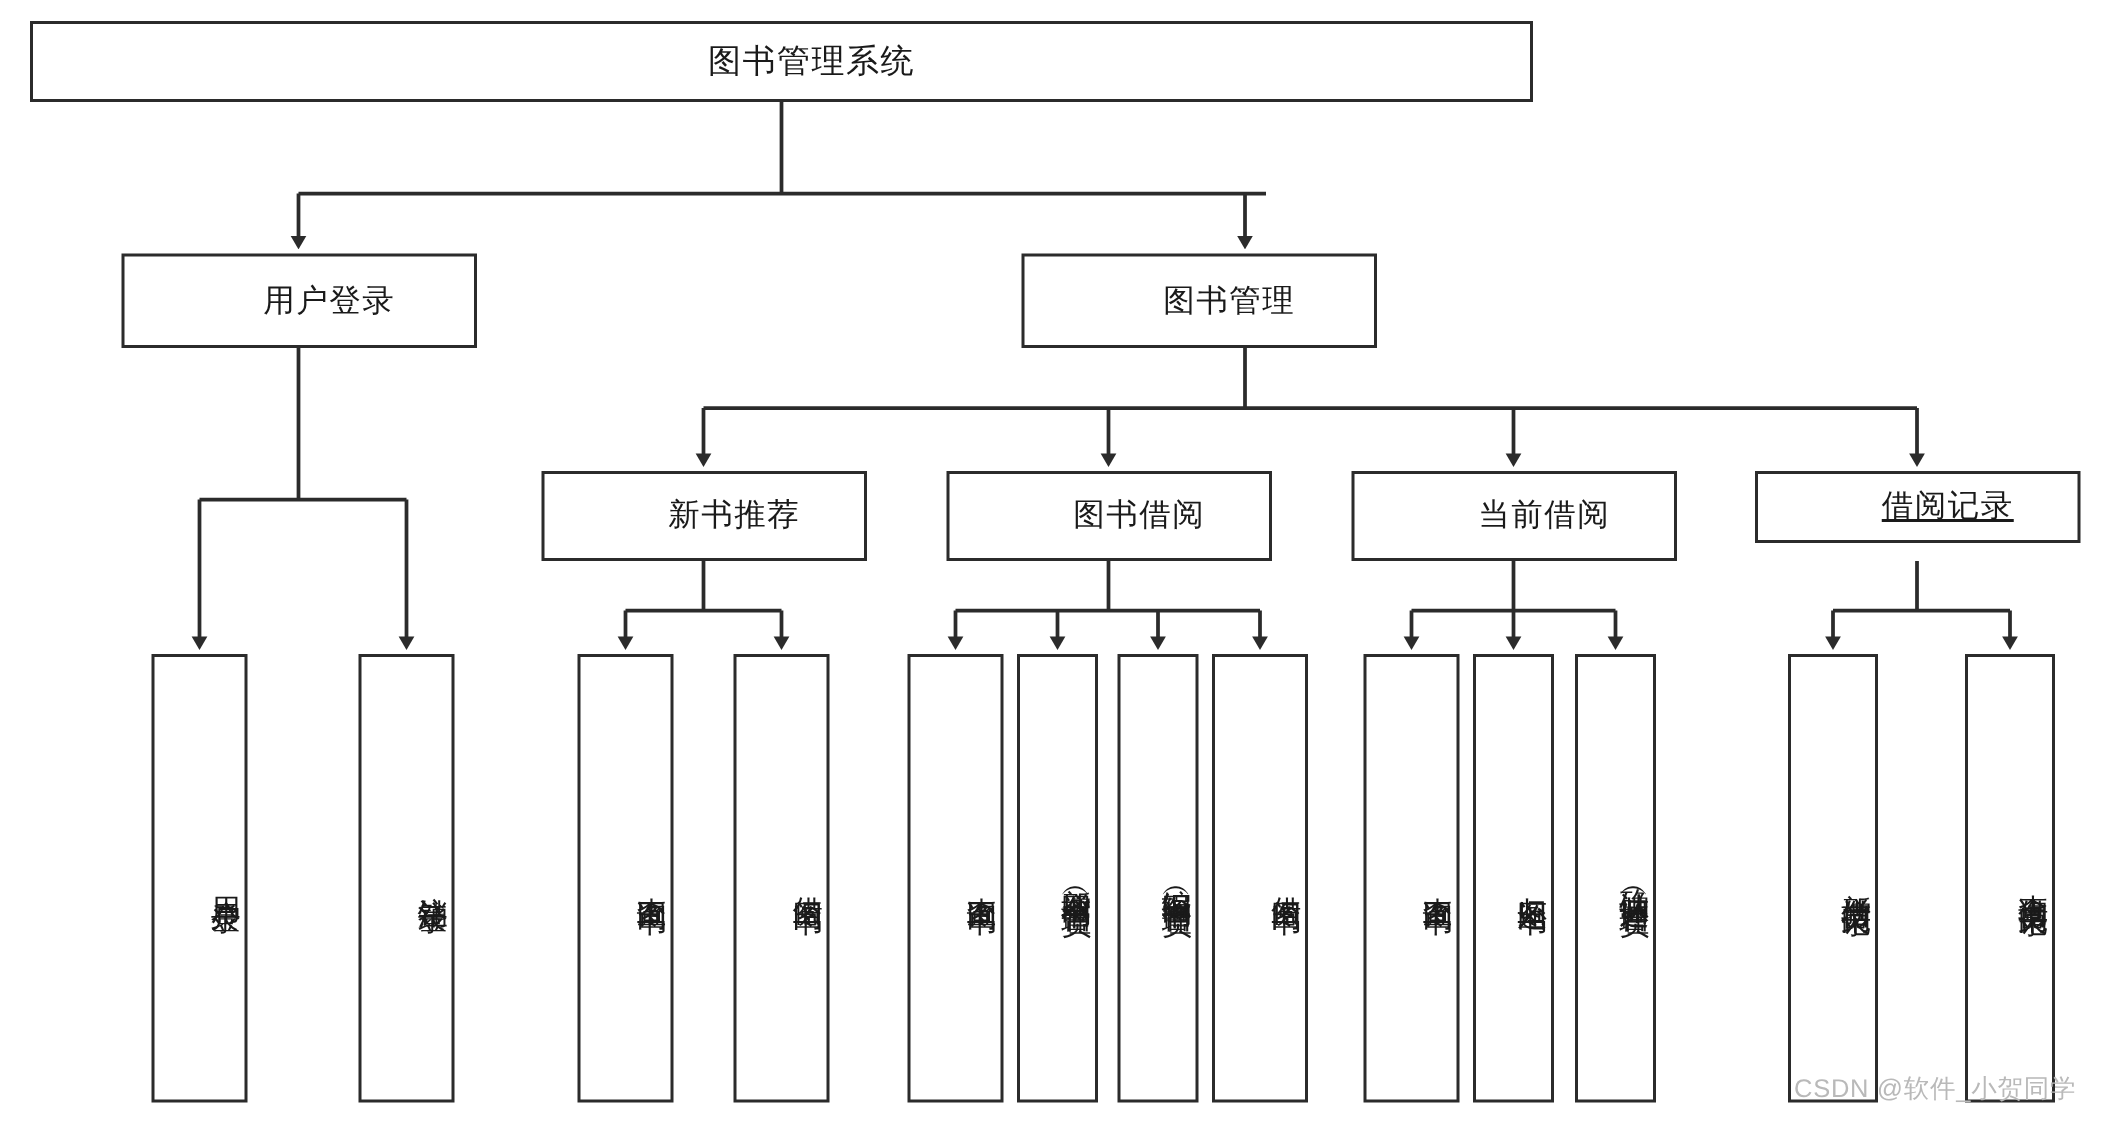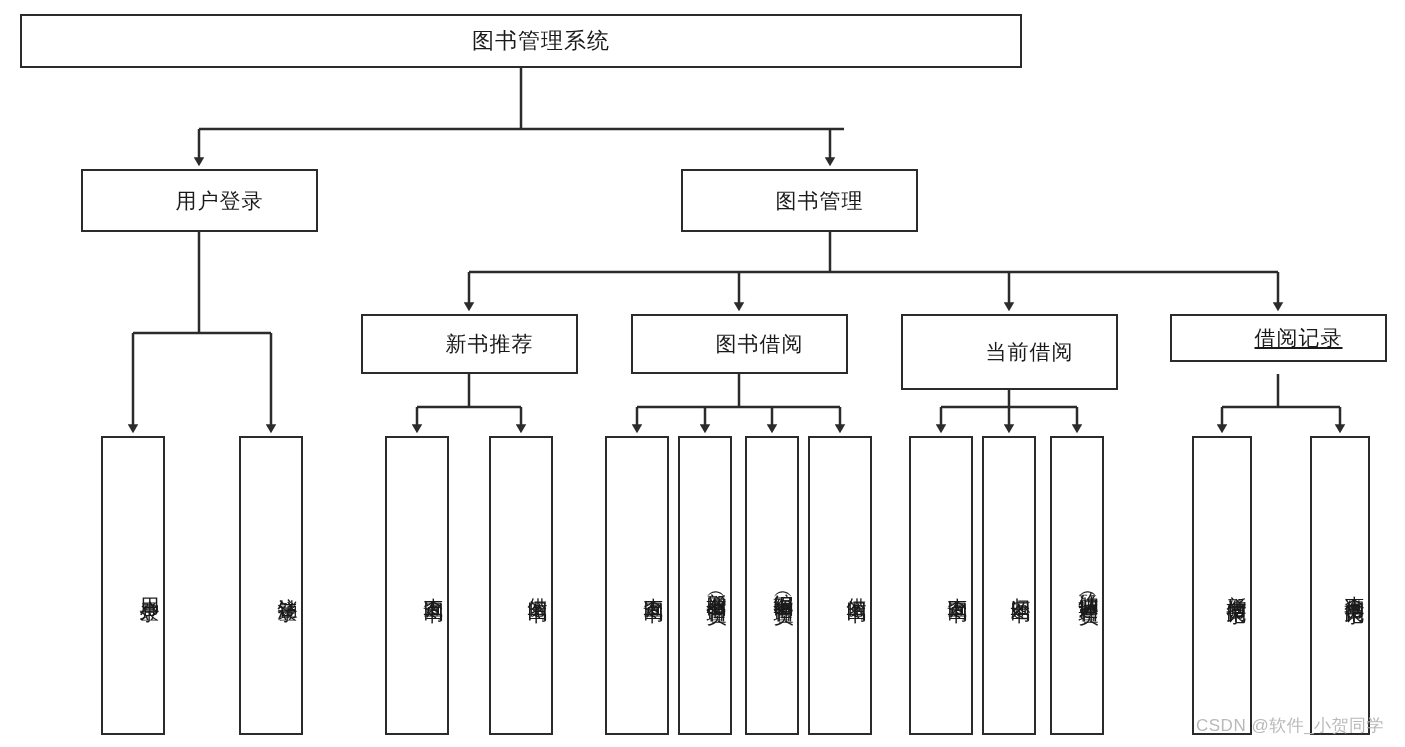--- a/index.html
+++ b/index.html
@@ -144,21 +144,21 @@
   </div>
 
   <div class="node h" style="left:361px; top:314px; width:217px; height:60px;">
     <span>新书推荐</span>
   </div>
 
   <div class="node h" style="left:631px; top:314px; width:217px; height:60px;">
     <span>图书借阅</span>
   </div>
 
-  <div class="node h" style="left:901px; top:314px; width:217px; height:76px;">
+  <div class="node h" style="left:901px; top:314px; width:217px; height:60px;">
     <span>当前借阅</span>
   </div>
 
   <div class="node h" style="left:1170px; top:314px; width:217px; height:48px;text-decoration:underline;">
     <span>借阅记录</span>
   </div>
 
   <div class="node v" style="left:101px; top:436px; width:64px; height:299px;">
     <span class="vtxt">用户登录</span>
   </div>

